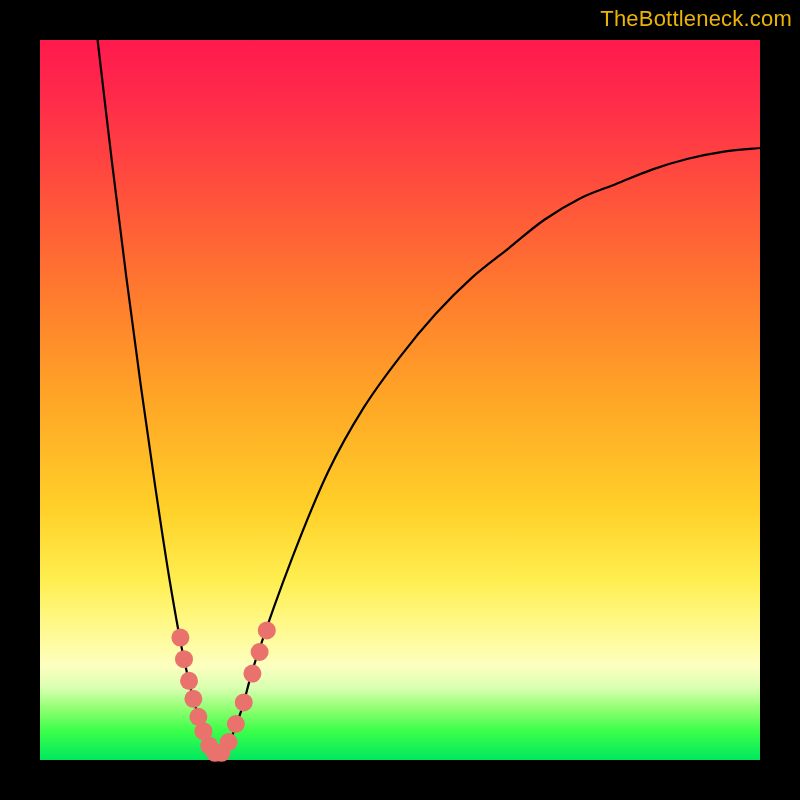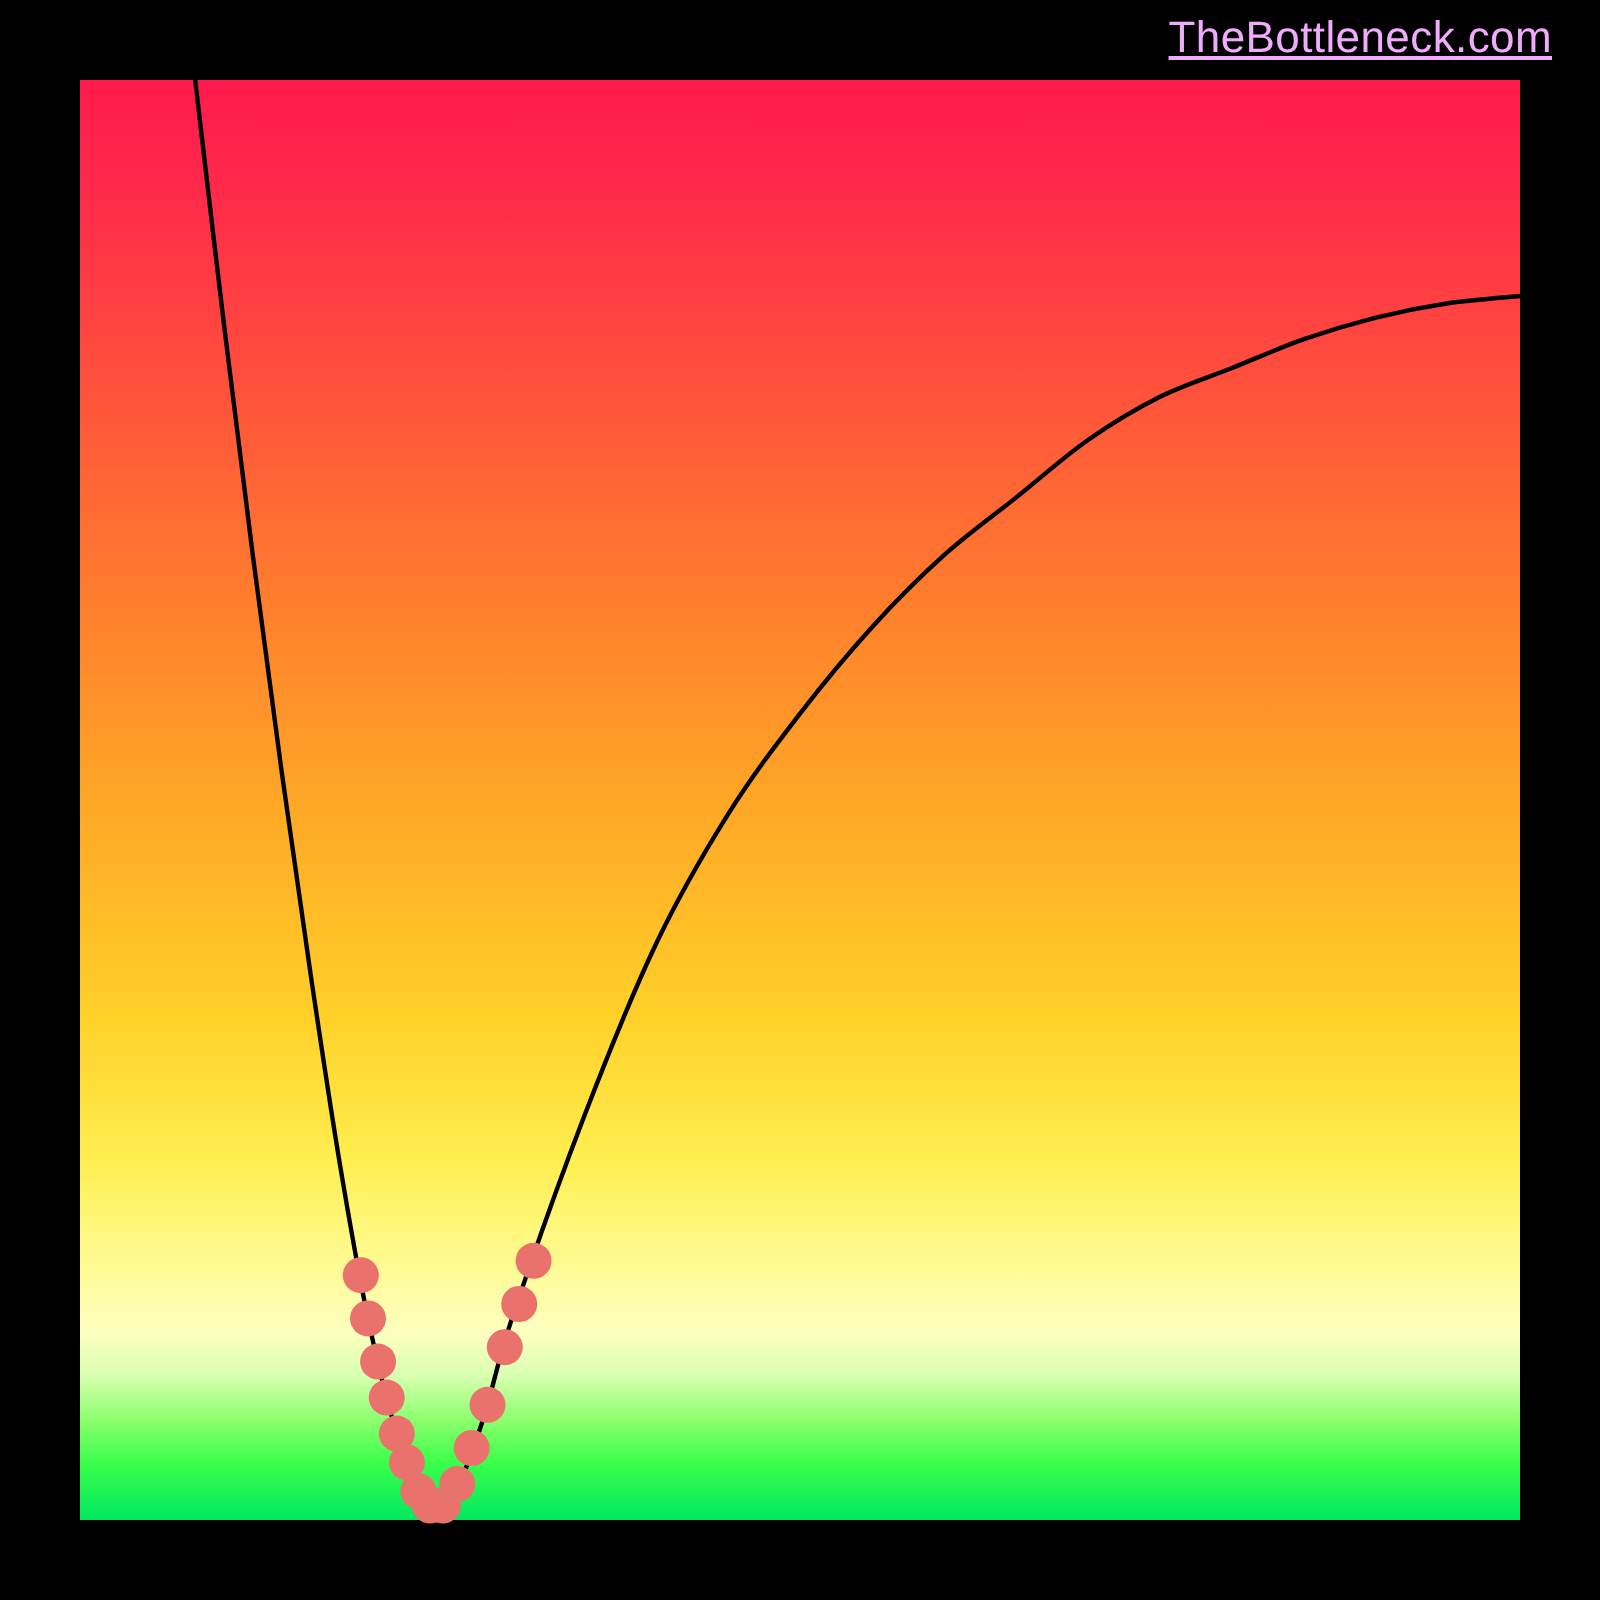--- a/index.html
+++ b/index.html
@@ -37,27 +37,26 @@
       #fdffc0 87%,
       #d8ffb0 90%,
       #8dff70 93%,
       #3bff4a 96%,
       #00e860 100%
     );
   }
   .watermark {
     position: absolute;
     top: 6px;
-    right: 24px;
-    color: #f0abfc;
+    right: 8px;
+    color: #eab308;
     font-size: 22px;
     font-weight: 500;
     letter-spacing: 0.2px;
     user-select: none;
-    text-decoration: underline;
   }
   svg.curve {
     position: absolute;
     left: 0;
     top: 0;
     width: 720px;
     height: 720px;
     overflow: visible;
   }
 </style>

